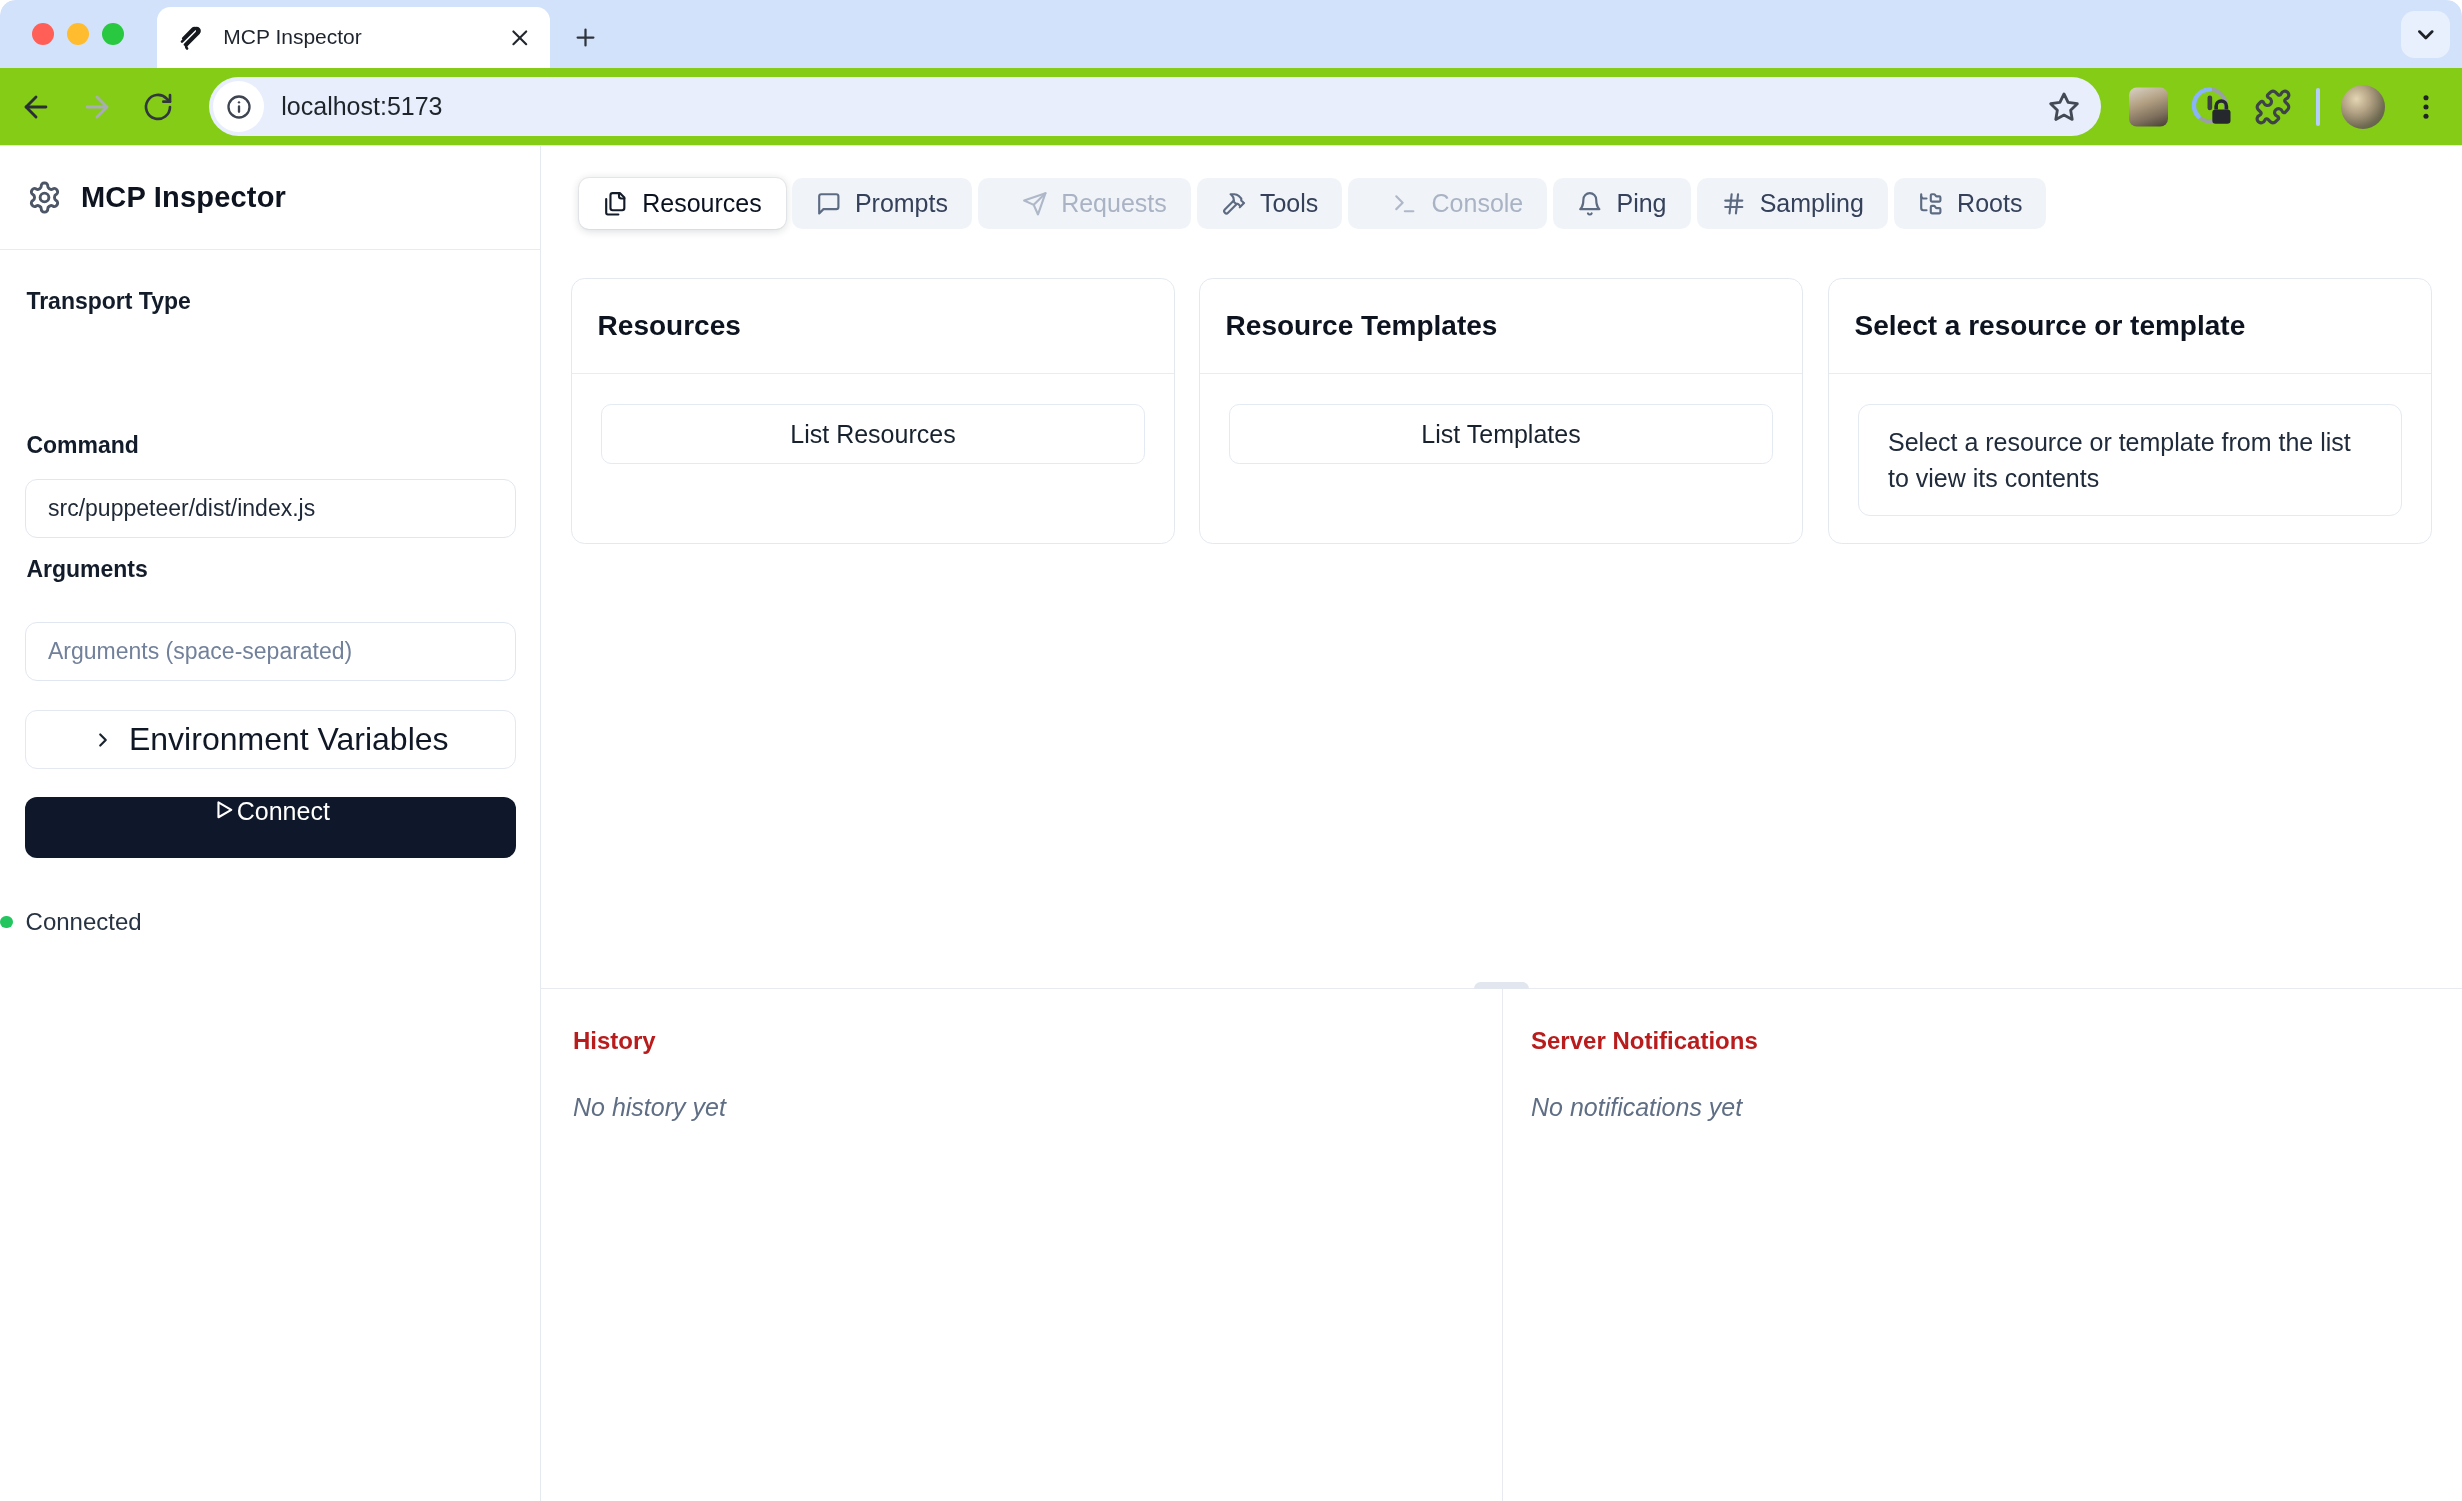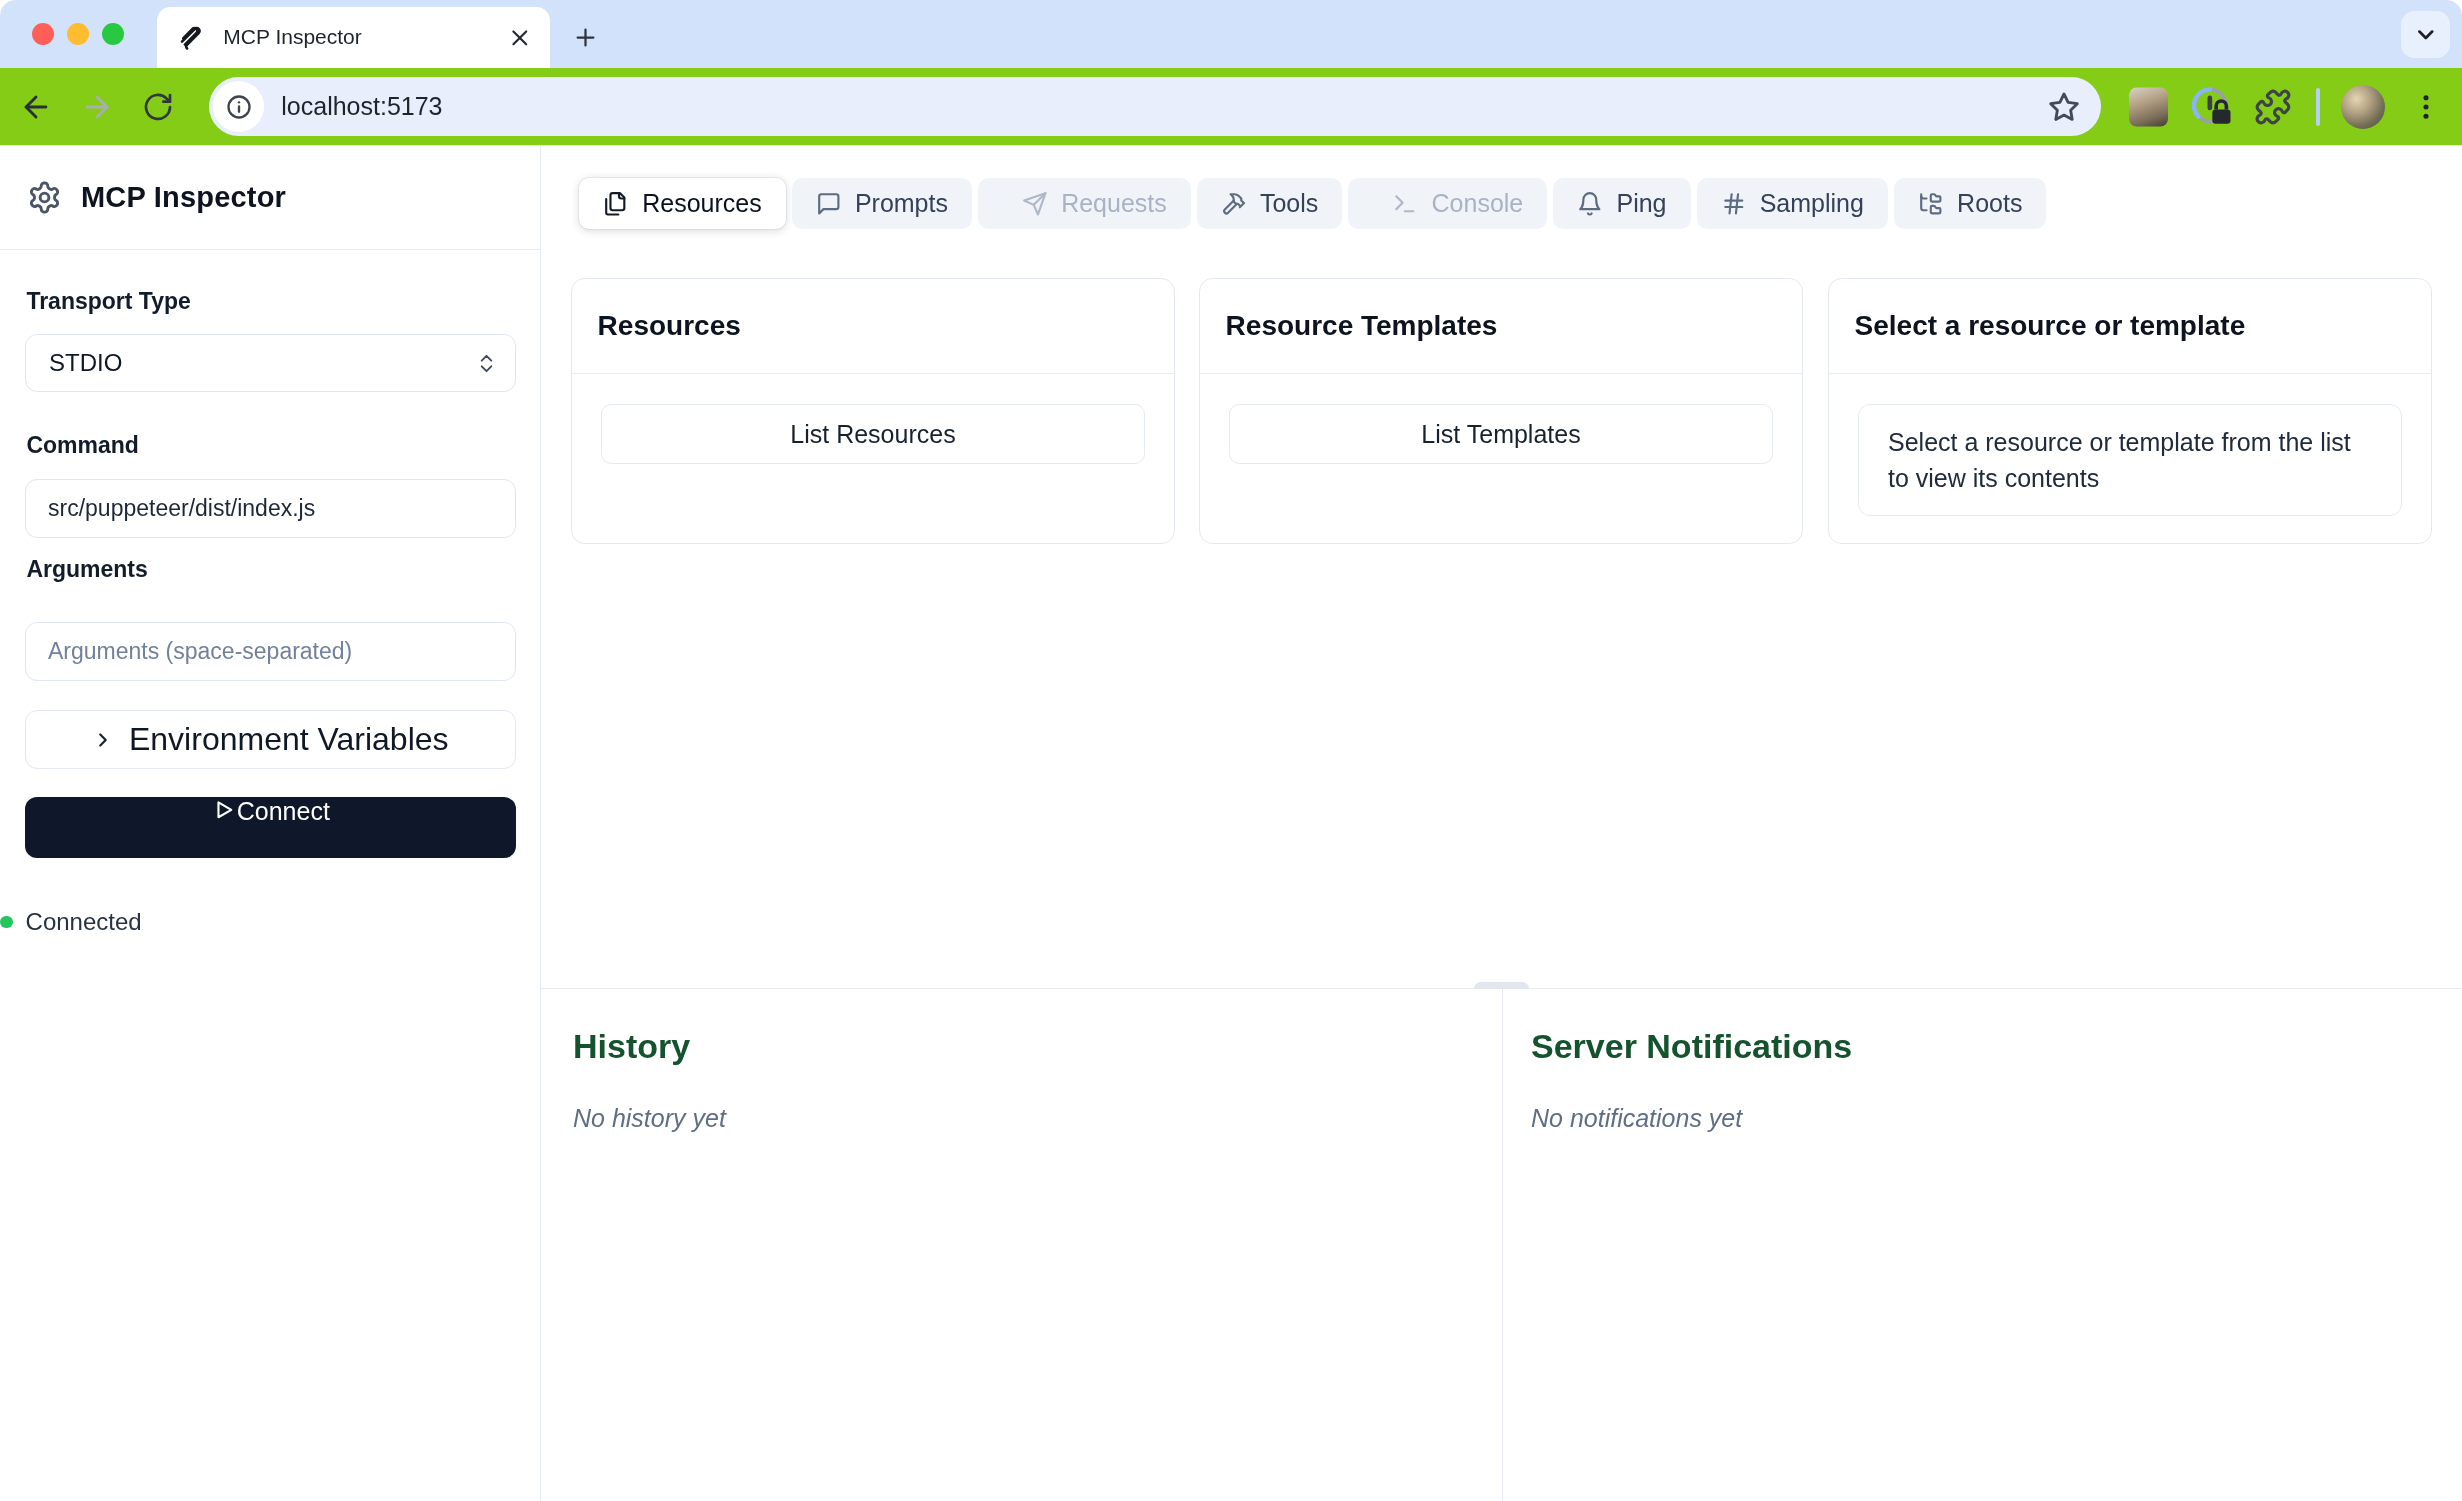--- a/index.html
+++ b/index.html
@@ -107,21 +107,21 @@
   .preview-box{ border:1.7px solid #e4eaf2; border-radius:12px; padding:19px 29px; min-height:106px;
                 font-size:25px; line-height:36px; color:#202b3b; }
 
   .hsplit{ position:absolute; left:0; right:0; top:842px; height:1.7px; background:#e7ebf1; }
   .handle{ position:absolute; top:836px; left:933px; width:55px; height:12.8px; border-radius:6.8px;
            background:#e2e7ef; cursor:row-resize; }
   .bottom{ position:absolute; left:0; right:0; top:843px; bottom:0; display:flex; }
   .pane{ background:#fff; }
   .pane-hist{ width:962px; flex:0 0 auto; border-right:1.7px solid #e7ebf1; padding:38px 0 0 32px; }
   .pane-notif{ flex:1; padding:38px 0 0 28px; }
-  .pane h3{ font-size:34px; font-weight:700; color:#14532d; }
+  .pane h3{ font-size:24px; font-weight:700; color:#b91c1c; }
   .empty{ margin-top:38px; font-style:italic; font-size:25px; color:#5f6e84; }
 </style>
 </head>
 <body>
 
 <div class="screen">
 
   <div class="chrome">
     <div class="tabstrip">
       <div class="lights">
@@ -206,27 +206,20 @@
     <aside class="sidebar">
       <div class="sb-header">
         <svg class="gear ic" viewBox="0 0 24 24">
           <path d="M12.22 2h-.44a2 2 0 0 0-2 2v.18a2 2 0 0 1-1 1.73l-.43.25a2 2 0 0 1-2 0l-.15-.08a2 2 0 0 0-2.73.73l-.22.38a2 2 0 0 0 .73 2.73l.15.1a2 2 0 0 1 1 1.72v.51a2 2 0 0 1-1 1.74l-.15.09a2 2 0 0 0-.73 2.73l.22.38a2 2 0 0 0 2.73.73l.15-.08a2 2 0 0 1 2 0l.43.25a2 2 0 0 1 1 1.73V20a2 2 0 0 0 2 2h.44a2 2 0 0 0 2-2v-.18a2 2 0 0 1 1-1.73l.43-.25a2 2 0 0 1 2 0l.15.08a2 2 0 0 0 2.73-.73l.22-.39a2 2 0 0 0-.73-2.73l-.15-.08a2 2 0 0 1-1-1.74v-.5a2 2 0 0 1 1-1.74l.15-.09a2 2 0 0 0 .73-2.73l-.22-.38a2 2 0 0 0-2.73-.73l-.15.08a2 2 0 0 1-2 0l-.43-.25a2 2 0 0 1-1-1.73V4a2 2 0 0 0-2-2z"></path>
           <circle cx="12" cy="12" r="3"></circle>
         </svg>
         <span class="sb-title">MCP Inspector</span>
       </div>
 
       <span class="sb-label lbl-transport">Transport Type</span>
-      <div class="select">
-        <span>STDIO</span>
-        <svg class="ic" viewBox="0 0 24 24">
-          <path d="m7 15 5 5 5-5"></path>
-            <path d="m7 9 5-5 5 5"></path>
-        </svg>
-      </div>
 
       <span class="sb-label lbl-command">Command</span>
       <input class="field f-command" readonly="" value="src/puppeteer/dist/index.js" style="">
 
       <span class="sb-label lbl-args">Arguments</span>
       <input class="field f-args" readonly="" placeholder="Arguments (space-separated)" style="">
 
       <button class="btn-outline">
         <svg class="ic" viewBox="0 0 24 24" style="stroke-width:2.4">
           <path d="m9 18 6-6-6-6"></path>

